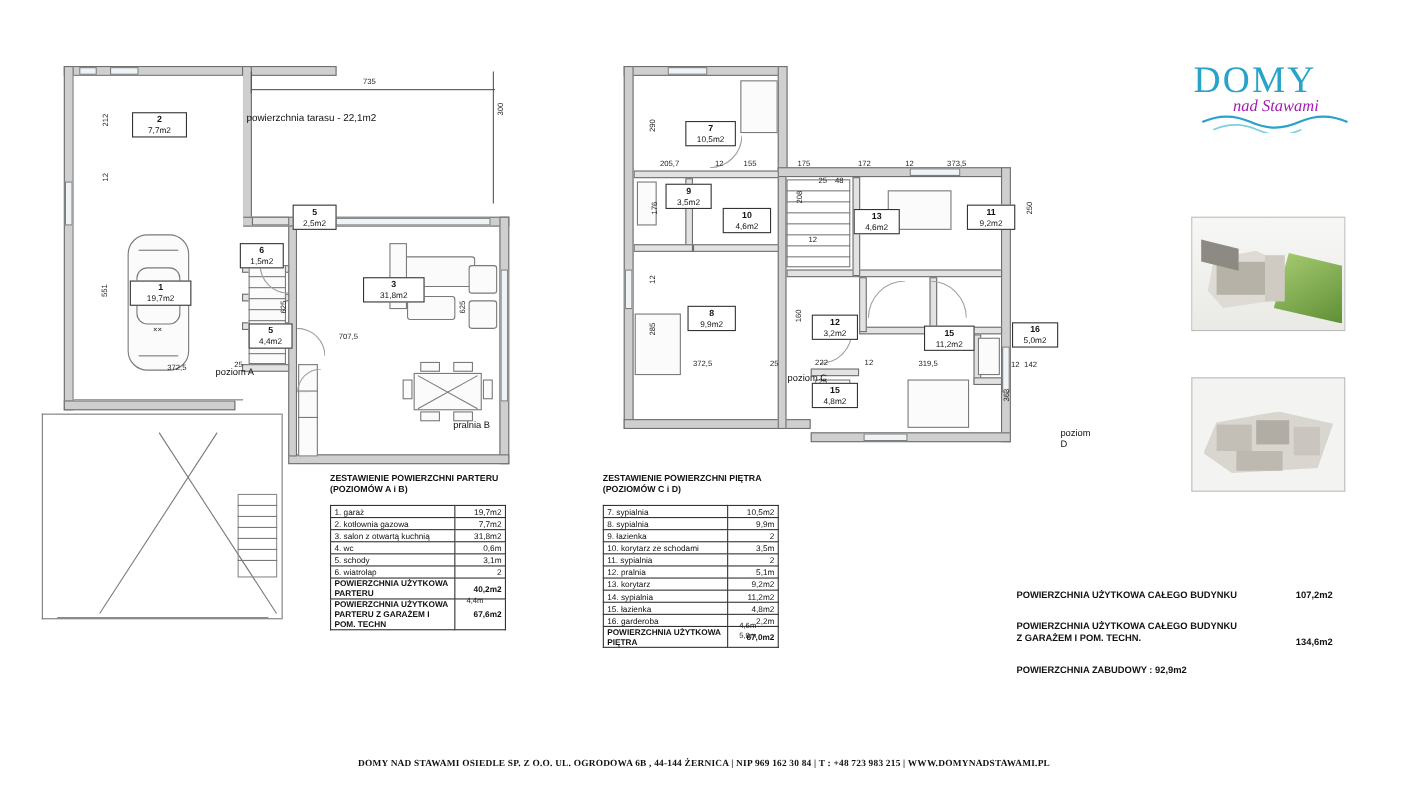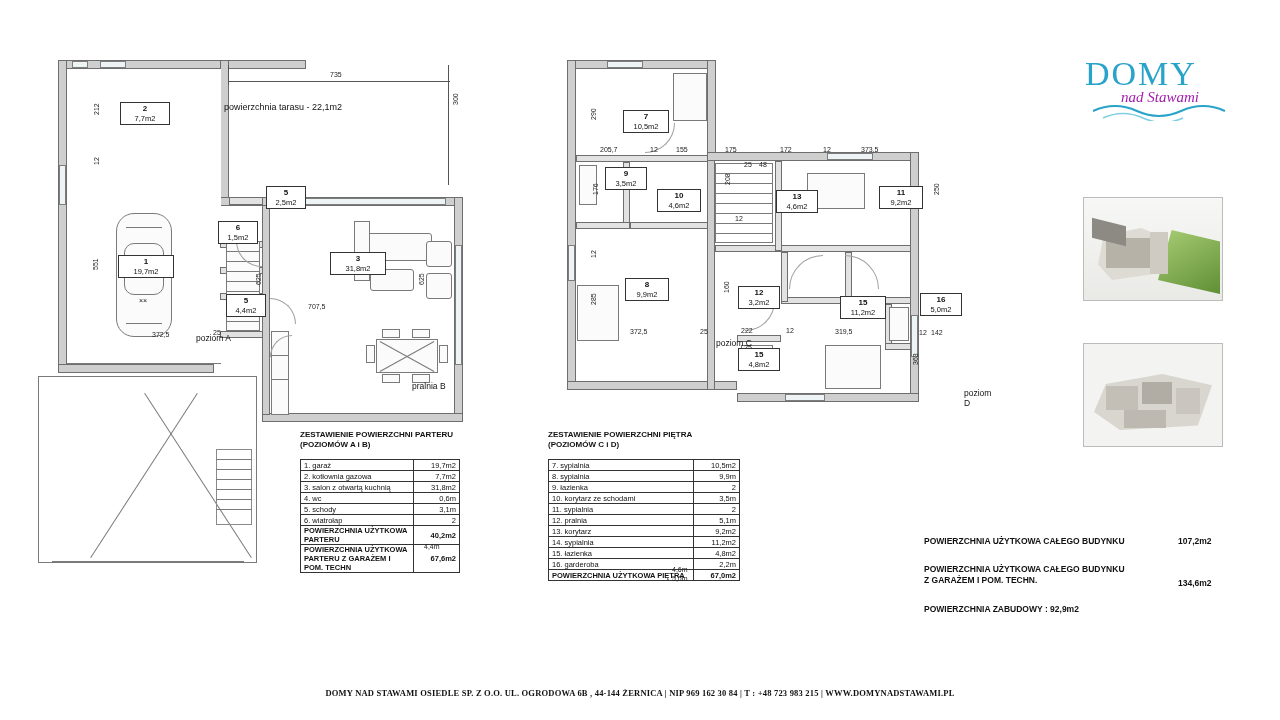--- a/index.html
+++ b/index.html
@@ -345,21 +345,21 @@
     </tr>
   </tbody>
 </table>
 <div class="dim" style="left:424px;top:543px;">4,4m</div>
 
 <div class="tbl-title" style="left:548px;top:430px;">
   <div>ZESTAWIENIE POWIERZCHNI PIĘTRA</div>
   <div>(POZIOMÓW C i D)</div>
 </div>
 
-<table class="sched" style="left:548px;top:459px;width:192px;">
+<table class="sched" style="left:548px;top:459px;width:160px;">
   <tbody>
     <tr>
       <td>7. sypialnia</td>
       <td class="val">10,5m2</td>
     </tr>
     <tr>
       <td>8. sypialnia</td>
       <td class="val">9,9m</td>
     </tr>
     <tr>

